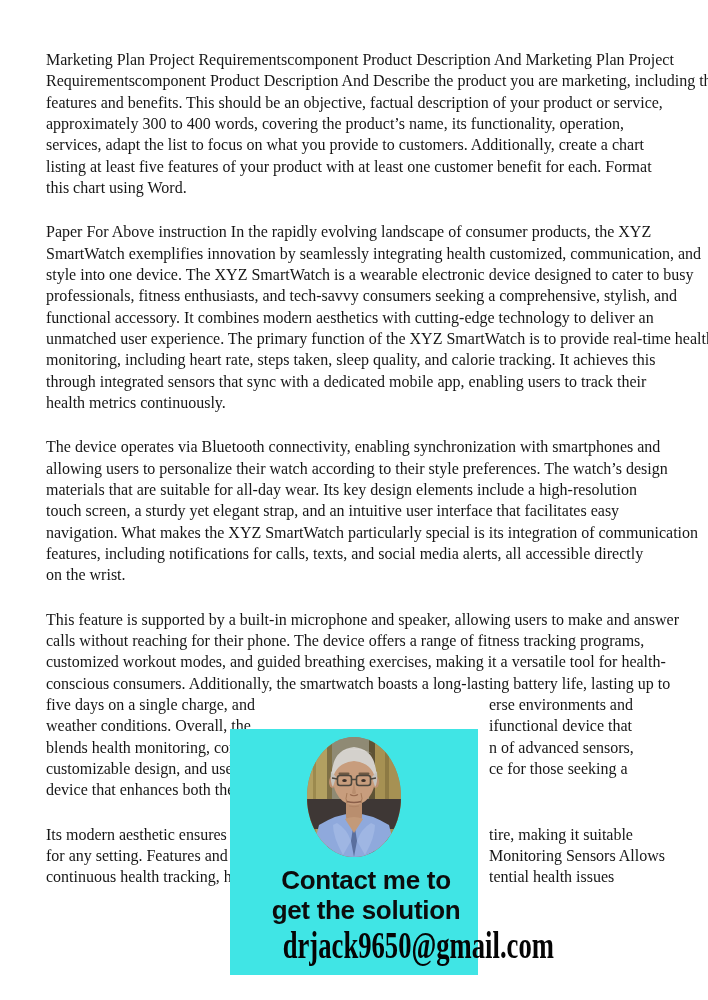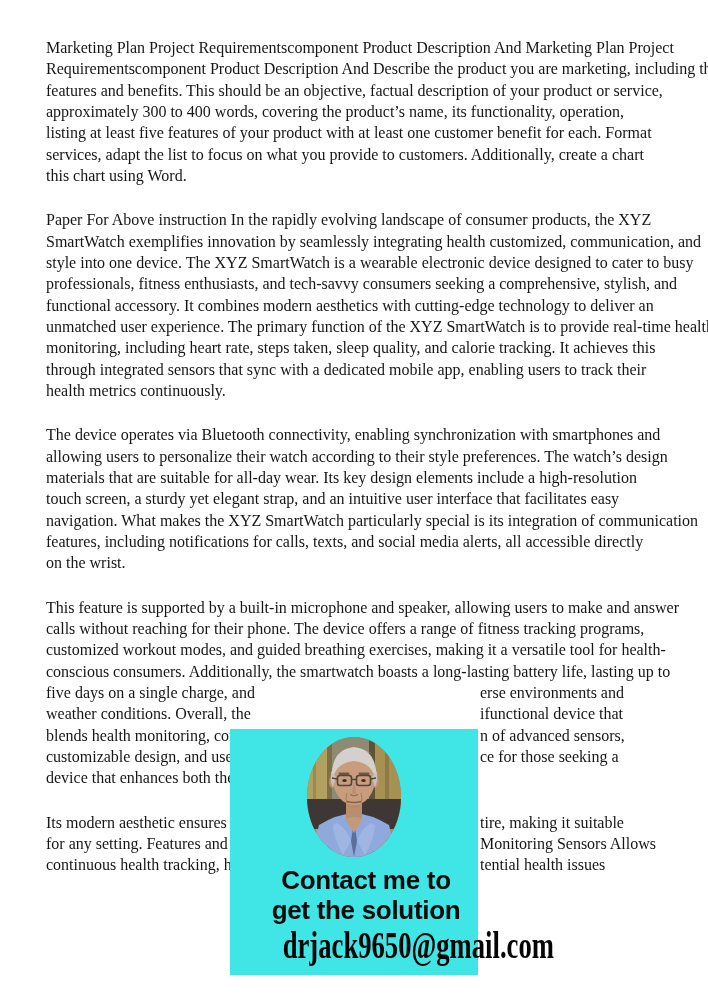--- a/index.html
+++ b/index.html
@@ -12,29 +12,29 @@
   }
   
   .doc {
     position: absolute;
     left: 46px; top: 37px;
     width: 640px;
     font-size: 16px;
     line-height: 21.33px;
     color: var(--doc-text, #161616);
   }
-  .paragraph { margin: 0 0 23px 0; }
+  .paragraph { margin: 12px 0 23px 0; }
   .line {
     position: relative;
     white-space: nowrap;
     height: 21.33px;
   }
   .line .rt {
     position: absolute;
-    left: 434px;   
+    left: 443px;   
     top: 0;
     white-space: nowrap;
   }
   
   .overlay {
     position: absolute;
     left: 230px; top: 729px;
     width: 248px; height: 246px;
     background: var(--overlay-bg, #40e5e5);
   }
@@ -75,22 +75,22 @@
 </style>
 </head>
 <body>
 
 <div class="doc">
     <div class="paragraph">
       <div class="line">Marketing Plan Project Requirementscomponent Product Description And Marketing Plan Project</div>
       <div class="line">Requirementscomponent Product Description And Describe the product you are marketing, including the</div>
       <div class="line">features and benefits. This should be an objective, factual description of your product or service,</div>
       <div class="line">approximately 300 to 400 words, covering the product’s name, its functionality, operation,</div>
+      <div class="line">services, adapt the list to focus on what you provide to customers. Additionally, create a chart</div>
       <div class="line">listing at least five features of your product with at least one customer benefit for each. Format</div>
-      <div class="line">services, adapt the list to focus on what you provide to customers. Additionally, create a chart</div>
       <div class="line">this chart using Word.</div>
     </div>
     <div class="paragraph">
       <div class="line">Paper For Above instruction In the rapidly evolving landscape of consumer products, the XYZ</div>
       <div class="line">SmartWatch exemplifies innovation by seamlessly integrating health customized, communication, and</div>
       <div class="line">style into one device. The XYZ SmartWatch is a wearable electronic device designed to cater to busy</div>
       <div class="line">professionals, fitness enthusiasts, and tech-savvy consumers seeking a comprehensive, stylish, and</div>
       <div class="line">functional accessory. It combines modern aesthetics with cutting-edge technology to deliver an</div>
       <div class="line">unmatched user experience. The primary function of the XYZ SmartWatch is to provide real-time health</div>
       <div class="line">monitoring, including heart rate, steps taken, sleep quality, and calorie tracking. It achieves this</div>

